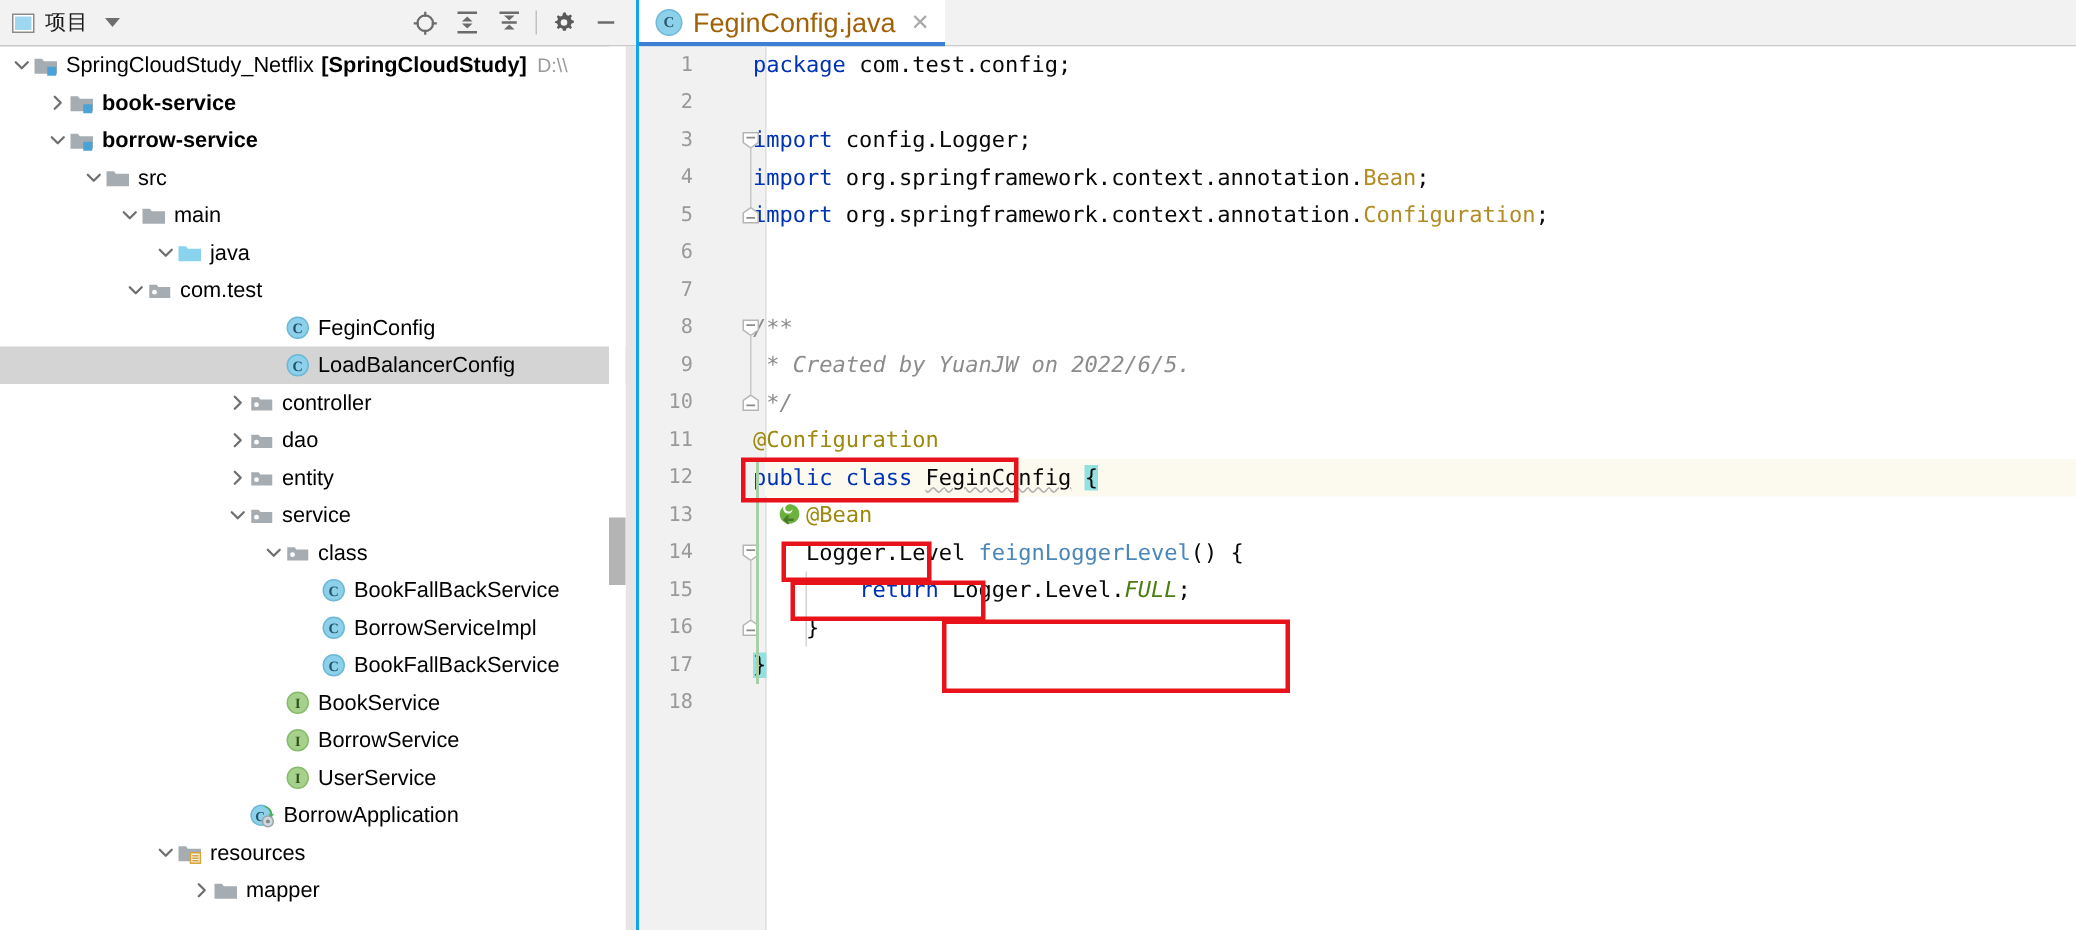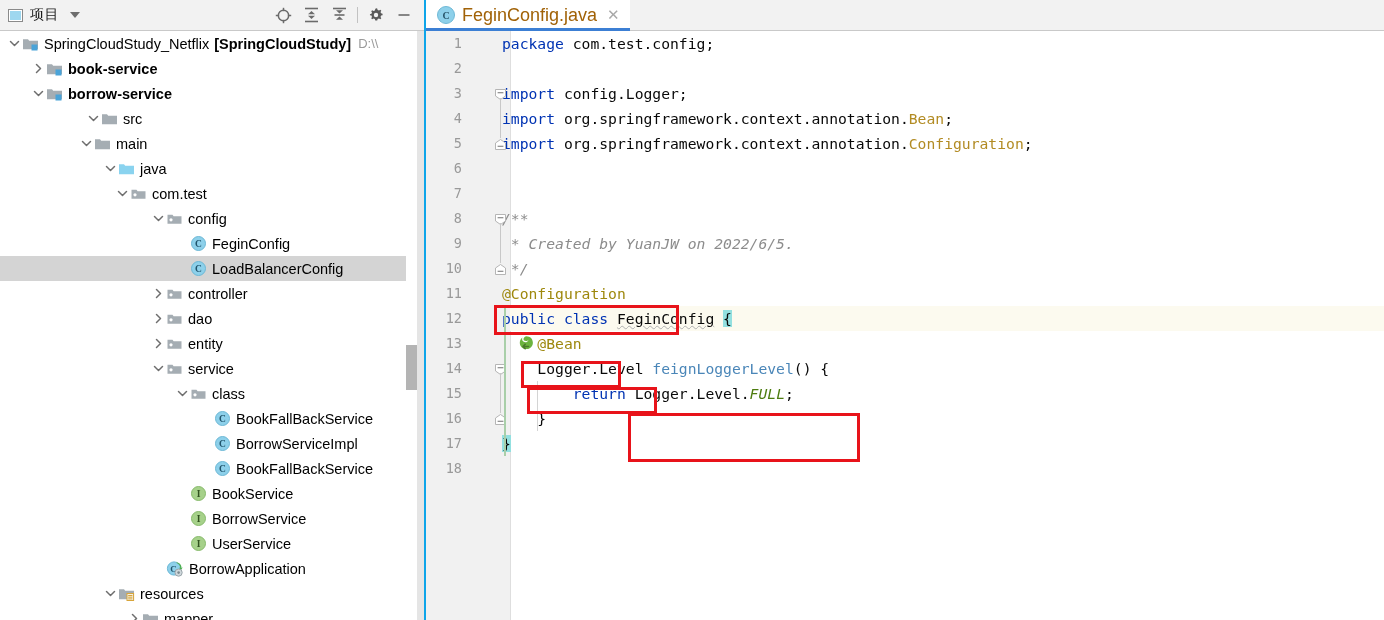--- a/index.html
+++ b/index.html
@@ -325,21 +325,21 @@
             </svg>
           </span>
           <span class="node-icon">
             <svg width="17" height="16" viewBox="0 0 17 16">
               <path d="M1 3.2h5l1.2 1.6H16v8.4H1z" fill="#a5adb3"></path>
               <rect x="9.5" y="8.5" width="6" height="6" fill="#4aa3d8"></rect>
             </svg>
           </span>
           <span class="tree-label bold">borrow-service</span>
         </div>
-        <div class="tree-row" style="padding-left: 85px;">
+        <div class="tree-row" style="padding-left: 54px;">
           <span class="twisty">
             <svg width="11" height="11" viewBox="0 0 11 11">
               <polyline points="1.5,3.5 5.5,7.5 9.5,3.5" fill="none" stroke="#6e6e6e" stroke-width="1.5" stroke-linecap="round" stroke-linejoin="round"></polyline>
             </svg>
           </span>
           <span class="node-icon">
             <svg width="17" height="16" viewBox="0 0 17 16">
               <path d="M1 3.2h5l1.2 1.6H16v8.4H1z" fill="#a5adb3"></path>
             </svg>
           </span>
@@ -364,47 +364,33 @@
               <polyline points="1.5,3.5 5.5,7.5 9.5,3.5" fill="none" stroke="#6e6e6e" stroke-width="1.5" stroke-linecap="round" stroke-linejoin="round"></polyline>
             </svg>
           </span>
           <span class="node-icon">
             <svg width="17" height="16" viewBox="0 0 17 16">
               <path d="M1 3.2h5l1.2 1.6H16v8.4H1z" fill="#8ad3ef"></path>
             </svg>
           </span>
           <span class="tree-label">java</span>
         </div>
-        <div class="tree-row" style="padding-left: 114px;">
+        <div class="tree-row" style="padding-left: 82px;">
           <span class="twisty">
             <svg width="11" height="11" viewBox="0 0 11 11">
               <polyline points="1.5,3.5 5.5,7.5 9.5,3.5" fill="none" stroke="#6e6e6e" stroke-width="1.5" stroke-linecap="round" stroke-linejoin="round"></polyline>
             </svg>
           </span>
           <span class="node-icon">
             <svg width="17" height="16" viewBox="0 0 17 16">
               <path d="M1.5 3.8h5l1.1 1.5H15.5v7.4H1.5z" fill="#a5adb3"></path>
               <circle cx="5" cy="8.8" r="1.6" fill="#ffffff"></circle>
             </svg>
           </span>
           <span class="tree-label">com.test</span>
-        </div>
-        <div class="tree-row" style="padding-left: 150px;">
-          <span class="twisty">
-            <svg width="11" height="11" viewBox="0 0 11 11">
-              <polyline points="1.5,3.5 5.5,7.5 9.5,3.5" fill="none" stroke="#6e6e6e" stroke-width="1.5" stroke-linecap="round" stroke-linejoin="round"></polyline>
-            </svg>
-          </span>
-          <span class="node-icon">
-            <svg width="17" height="16" viewBox="0 0 17 16">
-              <path d="M1.5 3.8h5l1.1 1.5H15.5v7.4H1.5z" fill="#a5adb3"></path>
-              <circle cx="5" cy="8.8" r="1.6" fill="#ffffff"></circle>
-            </svg>
-          </span>
-          <span class="tree-label">config</span>
         </div>
         <div class="tree-row" style="padding-left: 174px;">
           <span class="twisty"></span>
           <span class="node-icon">
             <svg width="17" height="17" viewBox="0 0 17 17">
               <circle cx="8.5" cy="8.5" r="7" fill="#8dd0ea" stroke="#6cb8d6" stroke-width="1"></circle>
               <text x="8.5" y="12.2" font-family="Liberation Serif, serif" font-size="9.5" font-weight="bold" fill="#20536b" text-anchor="middle">C</text>
             </svg>
           </span>
           <span class="tree-label">FeginConfig</span>

